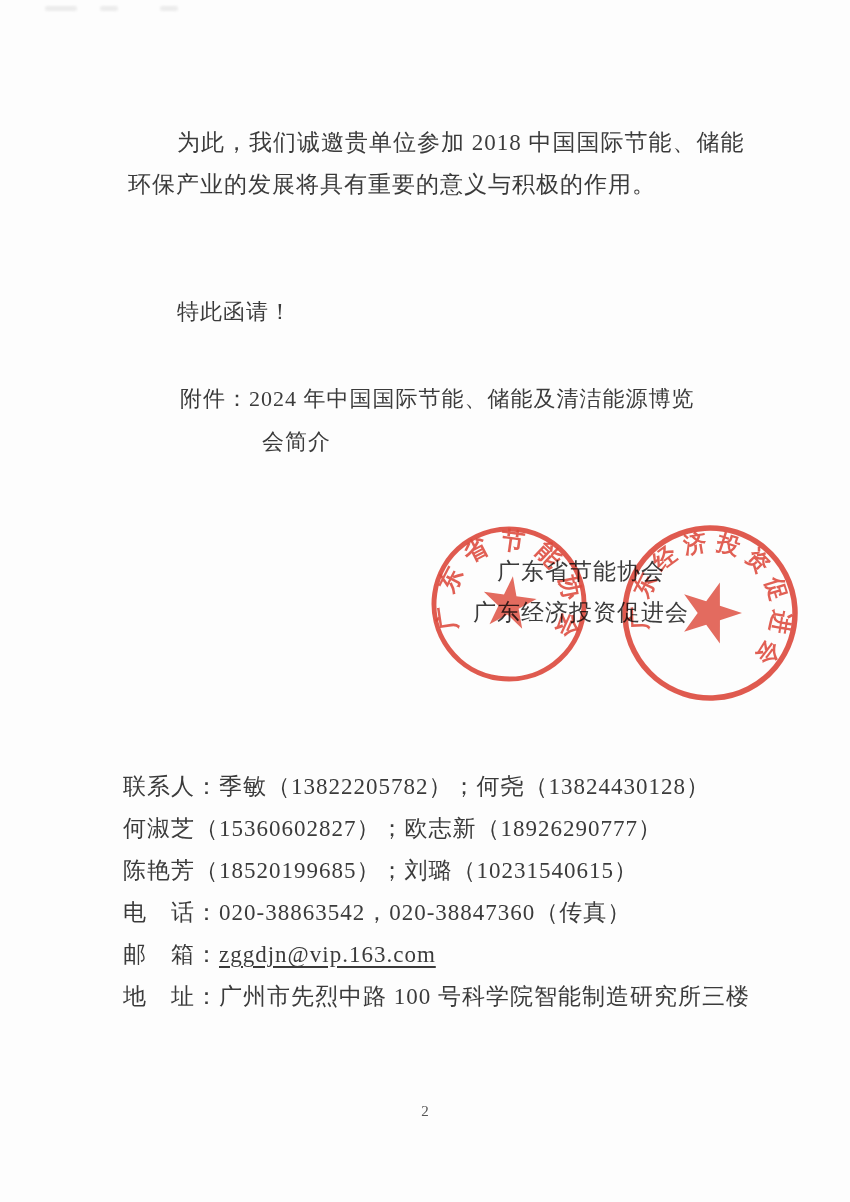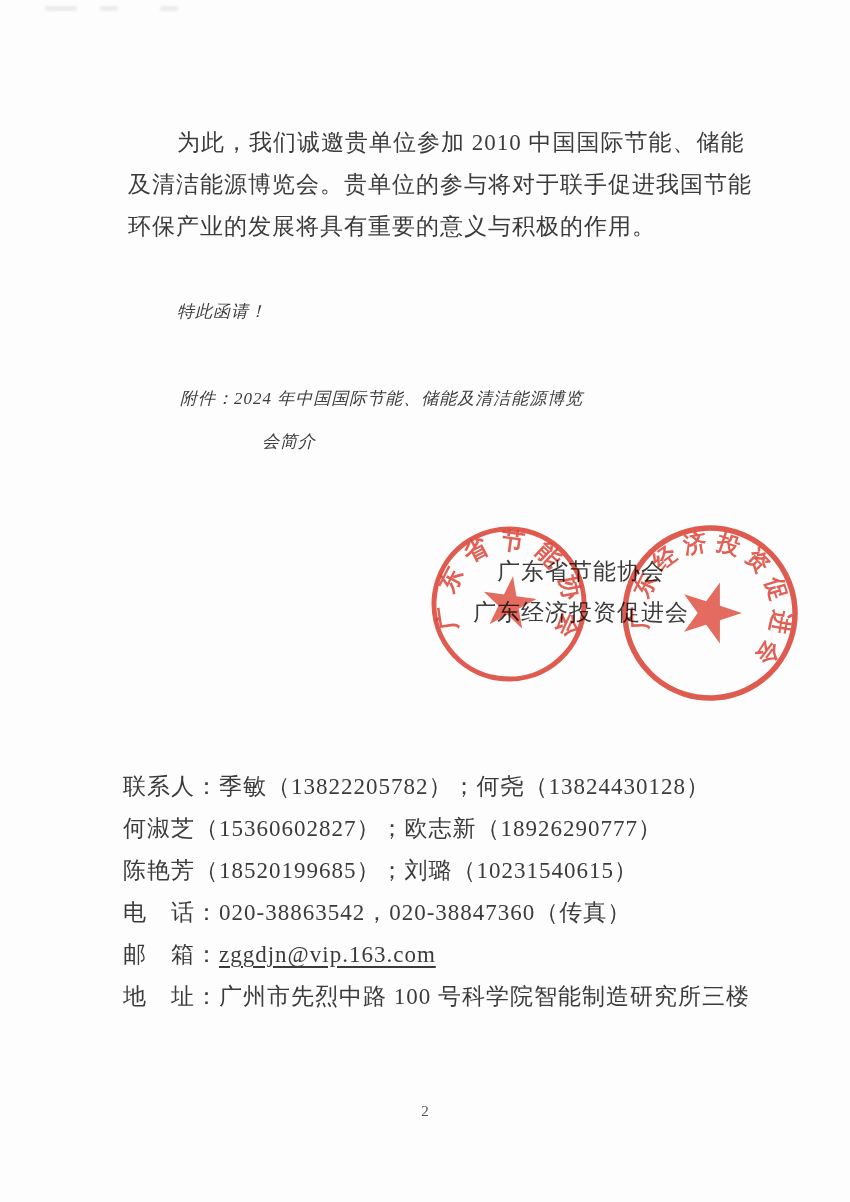--- a/index.html
+++ b/index.html
@@ -9,21 +9,21 @@
   }
   html,body{margin:0;padding:0;}
   body{
     width:850px;height:1202px;
     background:var(--background);
     font-family:"Liberation Serif","DejaVu Serif",serif;
     color:var(--text-color);
     position:relative;overflow:hidden;
   }
   .page{position:absolute;inset:0;}
-  .line{position:absolute;font-size:17px;line-height:42px;white-space:nowrap;letter-spacing:1px;font-style:italic;}
+  .line{position:absolute;font-size:22px;line-height:42px;white-space:nowrap;letter-spacing:1px;}
   
   .para{position:absolute;left:128px;top:122px;width:620px;font-size:23px;line-height:42px;letter-spacing:1px;}
   .para .p-line{white-space:nowrap;}
   .para .p-line.indent{text-indent:49px;}
   
   .closing{left:177px;top:291px;}
   .attach-1{left:180px;top:378px;}
   .attach-2{left:262px;top:421px;}
   
   .signature{position:absolute;left:435px;top:551px;width:292px;text-align:center;
@@ -55,22 +55,21 @@
 </head>
 <body>
 
 <div class="page">
 
   <div class="smudge sm1"></div>
   <div class="smudge sm2"></div>
   <div class="smudge sm3"></div>
 
   <div class="para">
-    <div class="p-line indent">为此，我们诚邀贵单位参加 2010 中国国际节能、储能</div>
-    <div class="p-line">及清洁能源博览会。贵单位的参与将对于联手促进我国节能</div>
+    <div class="p-line indent">为此，我们诚邀贵单位参加 2018 中国国际节能、储能</div>
     <div class="p-line">环保产业的发展将具有重要的意义与积极的作用。</div>
   </div>
 
   <div class="line closing">特此函请！</div>
 
   <div class="line attach-1">附件：2024 年中国国际节能、储能及清洁能源博览</div>
   <div class="line attach-2">会简介</div>
 
   <div class="signature">
     <div>广东省节能协会</div>

